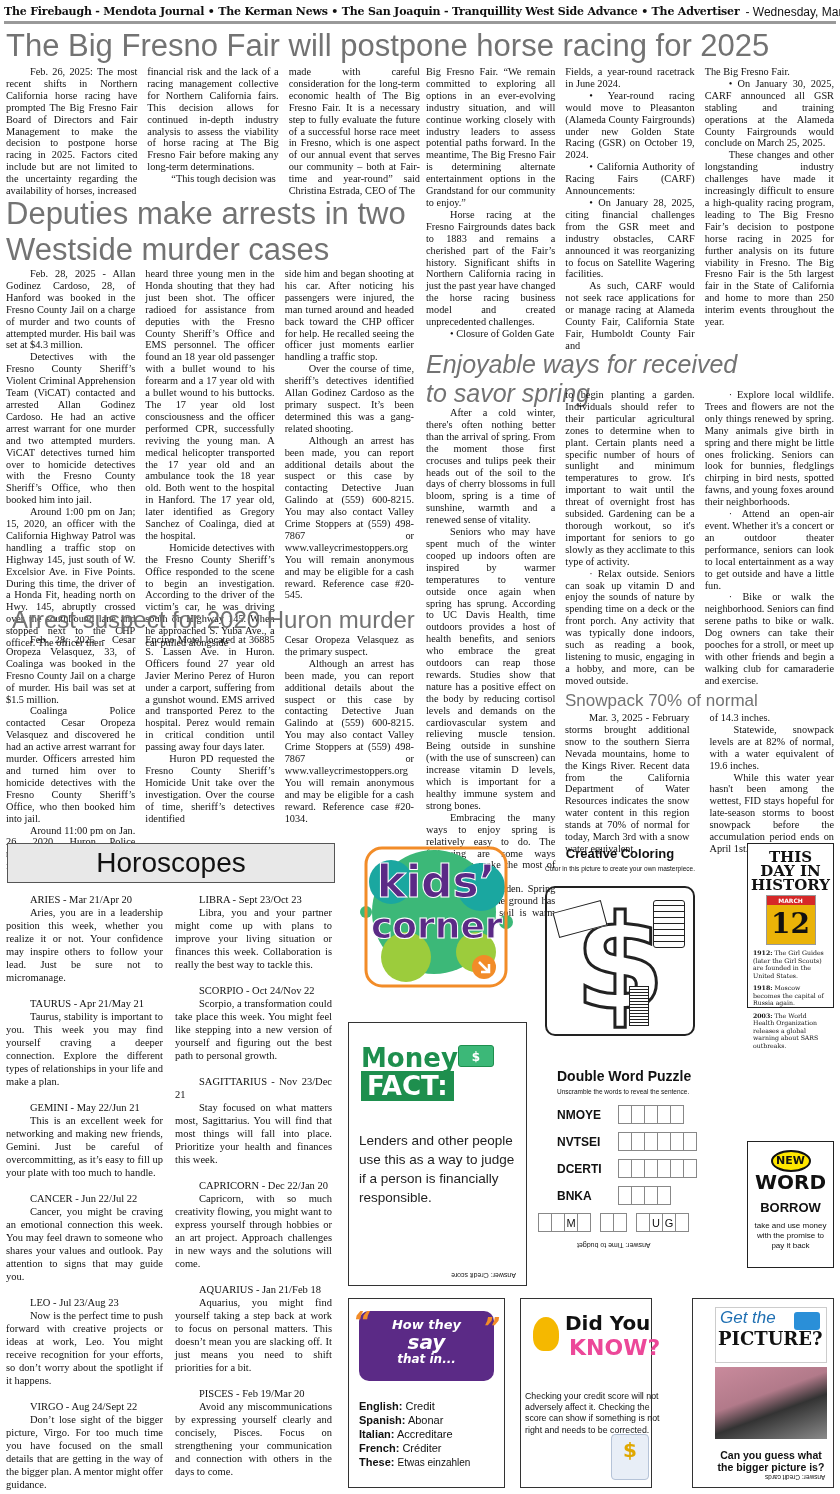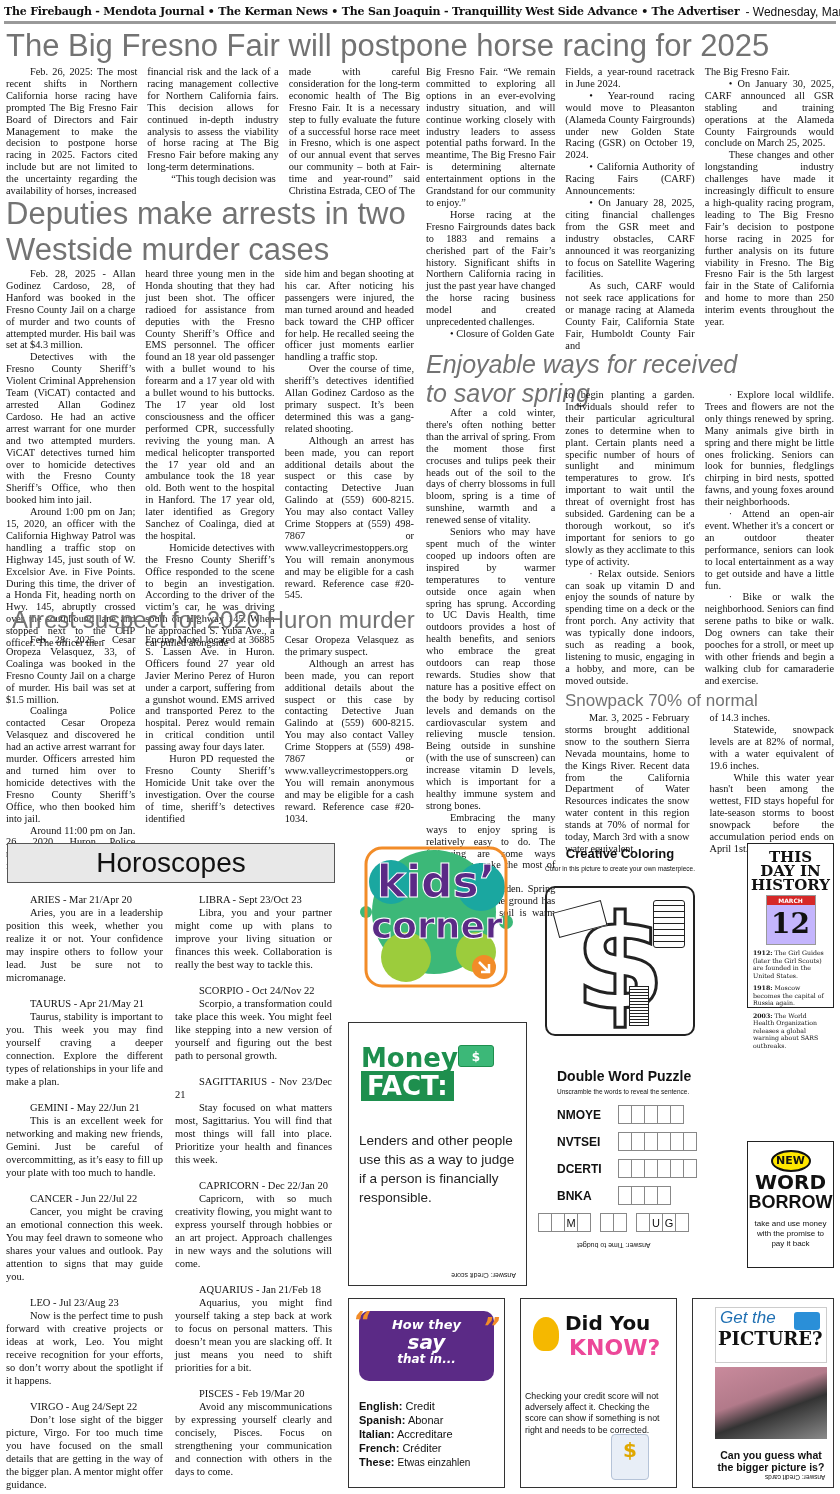--- a/index.html
+++ b/index.html
@@ -217,21 +217,21 @@
     <div style="position:absolute;left:8px;top:18px;width:50px;height:26px;border:1.5px solid #222;transform:rotate(-15deg);background:#fff;"></div>
   </div>
 </div>
 
 <div class="box" style="left:747px;top:843px;width:87px;height:165px;border:1.5px solid #222;">
   <div style="text-align:center;font-family:'DejaVu Serif',serif;font-weight:bold;font-size:15px;line-height:14px;margin-top:6px;">
     <div>THIS</div>
     <div>DAY IN</div>
     <div>HISTORY</div>
   </div>
-  <div style="margin:3px auto 0;width:50px;height:50px;border:1px solid #999;background:#c4b5fd;">
+  <div style="margin:3px auto 0;width:50px;height:50px;border:1px solid #999;background:#eab308;">
     <div style="background:#d62828;color:#fff;font-size:6px;font-weight:bold;text-align:center;font-family:'DejaVu Sans',sans-serif;height:9px;line-height:9px;">MARCH</div>
     <div style="font-family:'DejaVu Serif',serif;font-weight:bold;font-size:28px;text-align:center;line-height:38px;">12</div>
   </div>
   <div style="padding:4px 5px;font-family:'DejaVu Serif',serif;font-size:6.2px;line-height:7.5px;">
     <p style="margin-bottom:5px"><b>1912:</b> <span>The Girl Guides (later the Girl Scouts) are founded in the United States.</span></p>
     <p style="margin-bottom:5px"><b>1918:</b> <span>Moscow becomes the capital of Russia again.</span></p>
     <p><b>2003:</b> <span>The World Health Organization releases a global warning about SARS outbreaks.</span></p>
   </div>
 </div>
 
@@ -308,42 +308,42 @@
         <div class="cell">G</div>
         <div class="cell"></div>
       </div>
   </div>
   <div class="sans" style="font-size:7px;margin:10px 0 0 40px;transform:rotate(180deg);display:inline-block;">Answer: Time to budget</div>
 </div>
 
 <div class="box" style="left:747px;top:1141px;width:87px;height:127px;border:1.5px solid #222;">
   <div style="margin:8px auto 0;width:40px;height:22px;background:#ffe600;border:2px solid #111;border-radius:50%;font-family:'DejaVu Sans',sans-serif;font-weight:bold;font-size:11px;text-align:center;line-height:18px;">NEW</div>
   <div style="text-align:center;font-family:'DejaVu Sans',sans-serif;font-weight:bold;font-size:20px;line-height:20px;">WORD</div>
-  <div class="sans" style="text-align:center;font-weight:bold;font-size:18px;margin-top:0;">BORROW</div>
+  <div class="sans" style="text-align:center;font-weight:bold;font-size:13px;margin-top:8px;">BORROW</div>
   <div class="sans" style="text-align:center;font-size:8px;line-height:10px;margin:6px 6px 0;">take and use money with the promise to pay it back</div>
 </div>
 
 <div class="box" style="left:348px;top:1298px;width:157px;height:190px;">
   <div style="margin:12px 10px 0;height:70px;background:#5b2a86;border-radius:10px;text-align:center;color:#fff;font-family:'DejaVu Sans',sans-serif;font-weight:bold;font-style:italic;position:relative;">
     <div style="font-size:13px;padding-top:6px;">How they</div>
     <div style="font-size:20px;line-height:20px;">say</div>
     <div style="font-size:12px;">that in...</div>
     <span style="position:absolute;left:-6px;top:-4px;color:#f28c28;font-size:26px;">“</span>
     <span style="position:absolute;right:-6px;top:2px;color:#f28c28;font-size:26px;">”</span>
   </div>
   <div class="sans" style="margin:18px 0 0 10px;font-size:11px;line-height:14px;">
     <div><b>English:</b> <span>Credit</span></div>
     <div><b>Spanish:</b> <span>Abonar</span></div>
     <div><b>Italian:</b> <span>Accreditare</span></div>
     <div><b>French:</b> <span>Créditer</span></div>
     <div><b>These:</b> <span style="font-size:10px;">Etwas einzahlen</span></div>
   </div>
 </div>
 
-<div class="box" style="left:520px;top:1298px;width:157px;height:190px;">
+<div class="box" style="left:520px;top:1298px;width:132px;height:190px;">
   <div style="position:absolute;left:12px;top:18px;width:26px;height:34px;background:#f5b800;border-radius:50% 50% 40% 40%;"></div>
   <div style="position:absolute;left:44px;top:12px;font-family:'DejaVu Sans',sans-serif;font-weight:bold;font-size:20px;">Did You</div>
   <div style="position:absolute;left:48px;top:36px;font-family:'DejaVu Sans',sans-serif;font-weight:bold;font-size:22px;color:#ec4899;">KNOW?</div>
   <div class="sans" style="position:absolute;left:4px;top:92px;width:148px;font-size:8.8px;line-height:11.2px;">Checking your credit score will not adversely affect it. Checking the score can show if something is not right and needs to be corrected.</div>
   <div style="position:absolute;left:90px;top:135px;width:38px;height:46px;background:#e8eef7;border:1px solid #b5c3d8;border-radius:4px;text-align:center;color:#e0a800;font-weight:bold;font-size:20px;font-family:'DejaVu Sans',sans-serif;line-height:30px;">$</div>
 </div>
 
 <div class="box" style="left:692px;top:1298px;width:142px;height:190px;padding-left:16px;">
   <div style="margin:8px 6px 0;height:56px;border:1px solid #ccc;position:relative;">
     <div class="sans" style="font-style:italic;color:#1f6fb2;font-size:17px;padding-left:4px;">Get the</div>

